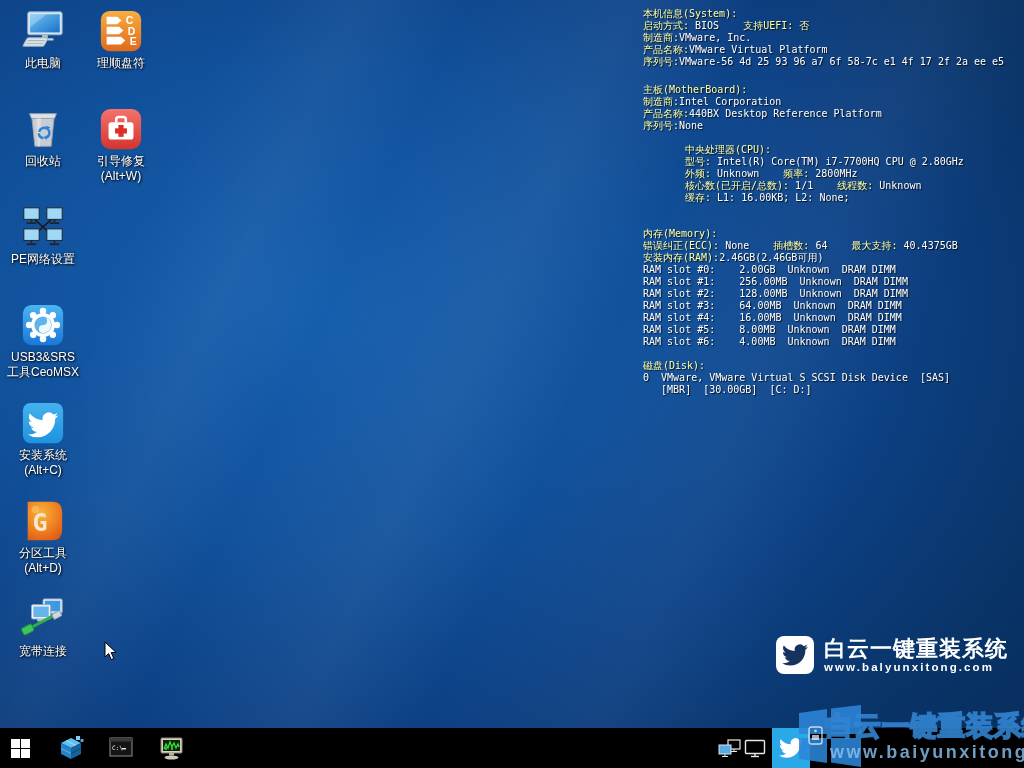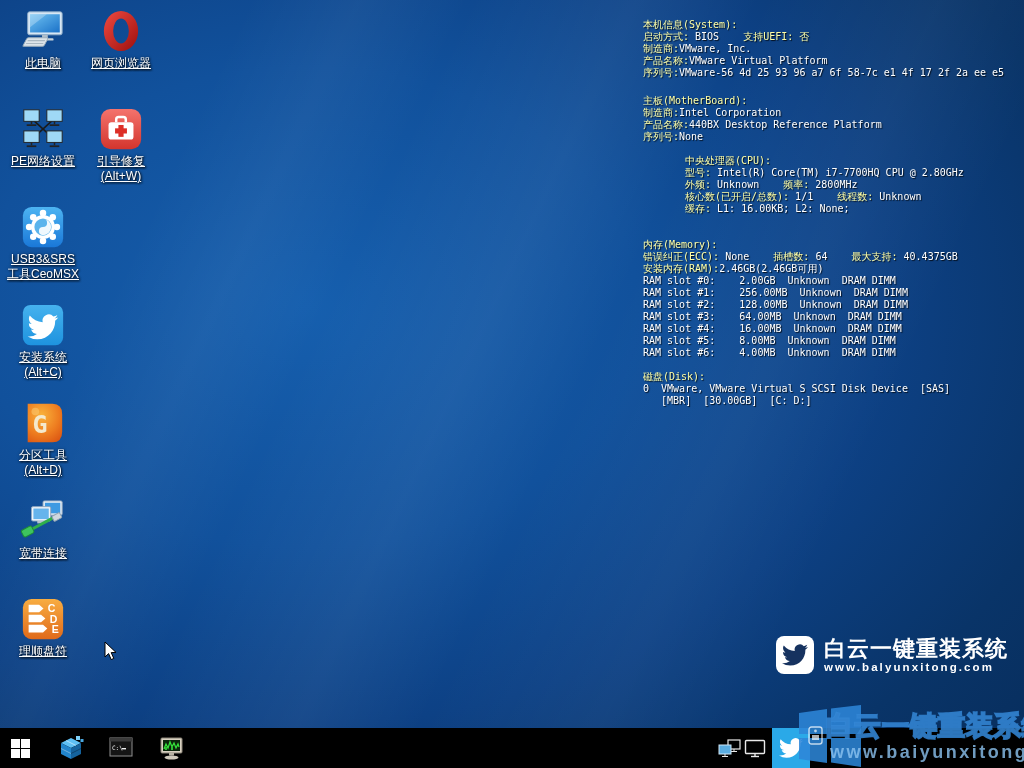--- a/index.html
+++ b/index.html
@@ -14,29 +14,29 @@
   
   .icon-grid{
     position:absolute;left:4px;top:6px;
     display:grid;grid-auto-flow:column;
     grid-template-rows:repeat(7,98px);grid-template-columns:78px 78px;
   }
   .icon-cell{display:flex;flex-direction:column;align-items:center;padding-top:2px;cursor:default;}
   .icon-art{width:46px;height:46px;display:flex;align-items:center;justify-content:center;}
   .icon-art svg{width:46px;height:46px;}
   .icon-label{margin-top:2px;font-size:12px;line-height:15px;color:#fff;text-align:center;
-    text-shadow:1px 1px 2px rgba(0,0,0,.95), 0 0 3px rgba(0,0,0,.6);text-decoration:underline;}
+    text-shadow:1px 1px 2px rgba(0,0,0,.95), 0 0 3px rgba(0,0,0,.6);}
   
   .sysinfo{
     position:absolute;left:643px;top:8px;width:378px;
     font-family:"DejaVu Sans Mono",monospace;font-size:10px;line-height:12px;
     white-space:pre;text-shadow:1px 1px 1px rgba(0,0,0,.8);
   }
   .si-sec{margin-bottom:12px;}
-  .si-sec.g16{margin-bottom:16px;margin-top:11px;}
+  .si-sec.g16{margin-bottom:16px;}
   .si-sec.g24{margin-bottom:24px;margin-left:42px;}
   .si-y{color:var(--info-label);}
   .si-w{color:var(--info-value);}
   
   .brand{position:absolute;right:16px;top:636px;display:flex;align-items:center;gap:10px;}
   .brand-bird{width:38px;height:38px;border-radius:8px;background:#fff;display:flex;align-items:center;justify-content:center;}
   .brand-bird svg{width:26px;height:26px;}
   .brand-col{display:flex;flex-direction:column;}
   .brand-title{font-size:22px;font-weight:bold;color:#fff;line-height:24px;white-space:nowrap;letter-spacing:1px;}
   .brand-url{font-size:11.5px;font-weight:bold;color:#fff;letter-spacing:2.1px;line-height:13px;}
@@ -90,20 +90,39 @@
      <line x1="4" y1="34" x2="22" y2="34" stroke="#aab8c2" stroke-width="1.2"></line>
      <line x1="4" y1="37" x2="22" y2="37" stroke="#aab8c2" stroke-width="1.2"></line>
    </g>
           </svg>
         </div>
       <div class="icon-label">
           <div>此电脑</div>
         </div>
     </div>
 
+    <div class="icon-cell">
+      <div class="icon-art">
+          <svg viewBox="0 0 48 48">
+   <path d="M10 8 L38 8 L36 13 L12 13 Z" fill="#dfe3e7" stroke="#9aa2aa"></path>
+   <path d="M12.5 13 L35.5 13 L32.5 42 L15.5 42 Z" fill="#c7cdd3" stroke="#9aa2aa"></path>
+   <path d="M17 13 L22 13 L21 42 L18.5 42 Z" fill="#d9dee3"></path>
+   <g stroke="#2f7fd6" stroke-width="2.6" fill="none">
+     <path d="M20 27 a5.5 5.5 0 0 1 8.3-3.4"></path>
+     <path d="M29.5 24.5 a5.5 5.5 0 0 1-1.6 8.3"></path>
+     <path d="M24.5 33.5 a5.5 5.5 0 0 1-4.9-5"></path>
+   </g>
+   <polygon points="27.2,20.6 31.6,22.2 28.4,25.6" fill="#2f7fd6"></polygon>
+   <polygon points="30.6,32.6 26.4,34.6 29.8,37.4" fill="#2f7fd6" transform="translate(-2,-2)"></polygon>
+          </svg>
+        </div>
+      <div class="icon-label">
+          <div>回收站</div>
+        </div>
+    </div>
 
 
     <div class="icon-cell">
       <div class="icon-art">
           <svg viewBox="0 0 48 48">
    <g stroke="#1a1a1a" stroke-width="1.6">
               <line x1="13" y1="14" x2="35" y2="34"></line>
               <line x1="35" y1="14" x2="13" y2="34"></line>
             </g>
    <g>
@@ -242,36 +261,20 @@
    <text x="29" y="17" font-size="11" font-weight="bold" fill="#fff" font-family="Liberation Sans,sans-serif">C</text>
    <text x="31" y="28" font-size="11" font-weight="bold" fill="#fff" font-family="Liberation Sans,sans-serif">D</text>
    <text x="33" y="39" font-size="11" font-weight="bold" fill="#fff" font-family="Liberation Sans,sans-serif">E</text>
           </svg>
         </div>
       <div class="icon-label">
           <div>理顺盘符</div>
         </div>
     </div>
 
-    <div class="icon-cell">
-      <div class="icon-art">
-          <svg viewBox="0 0 48 48">
-   <defs>
-              <linearGradient id="opg" x1="0" y1="0" x2="1" y2="1">
-                <stop offset="0" stop-color="#f04a40"></stop>
-                <stop offset="1" stop-color="#9c0f0d"></stop>
-              </linearGradient>
-            </defs>
-   <path fill-rule="evenodd" fill="url(#opg)" d="M24 3 A17.5 20.5 0 1 0 24 44.9 A17.5 20.5 0 1 0 24 3 Z M24 11 A8.2 13 0 1 1 24 37 A8.2 13 0 1 1 24 11 Z"></path>
-          </svg>
-        </div>
-      <div class="icon-label">
-          <div>网页浏览器</div>
-        </div>
-    </div>
 
     <div class="icon-cell">
       <div class="icon-art">
           <svg viewBox="0 0 48 48">
    <defs>
               <linearGradient id="rg" x1="0" y1="0" x2="0" y2="1">
                 <stop offset="0" stop-color="#f4736d"></stop>
                 <stop offset="1" stop-color="#d3352d"></stop>
               </linearGradient>
             </defs>

